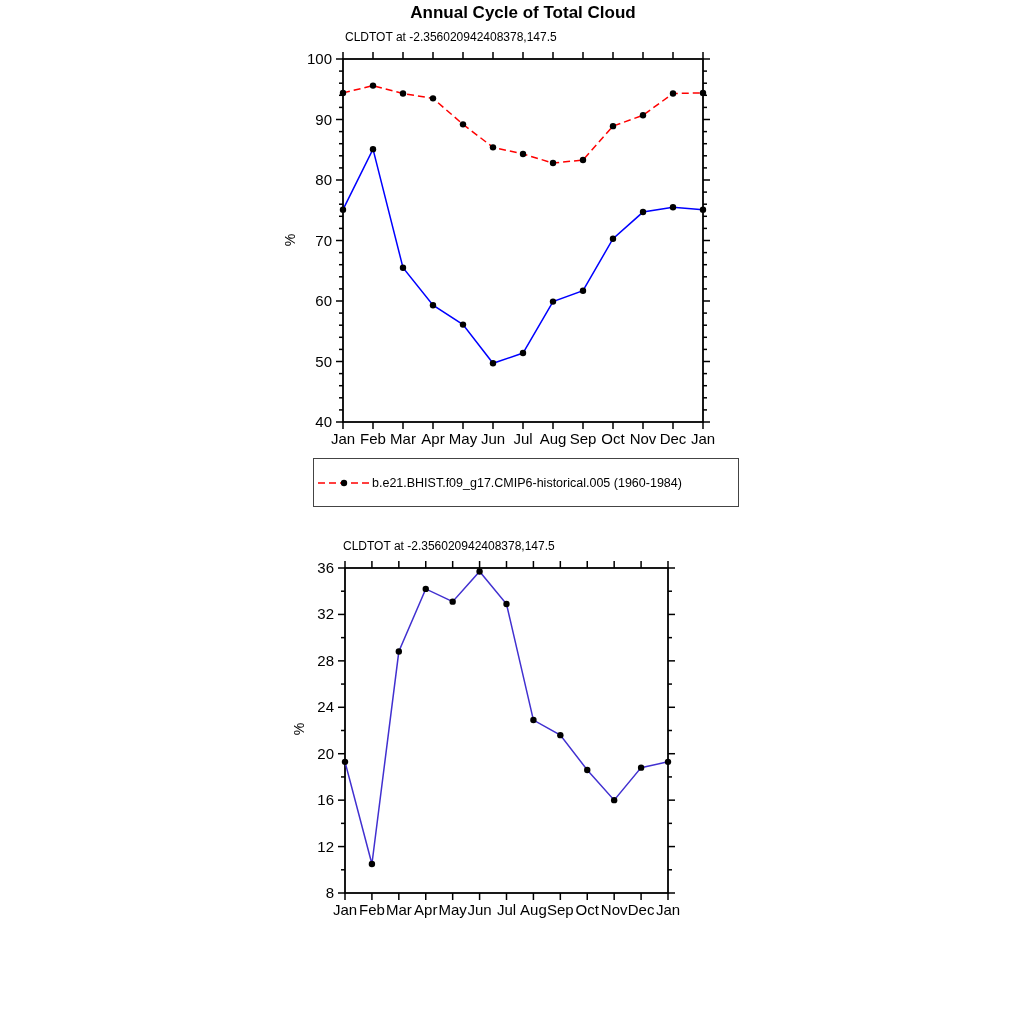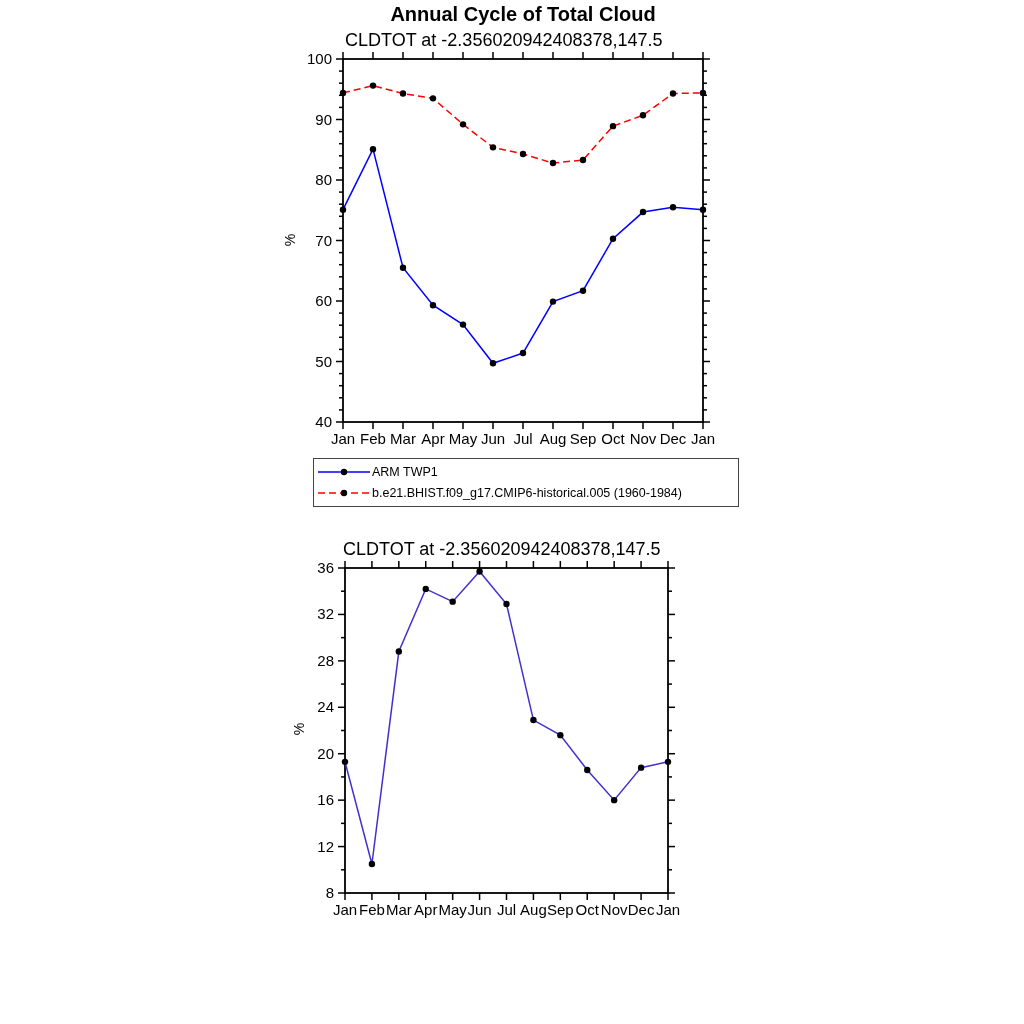--- a/index.html
+++ b/index.html
@@ -2,26 +2,26 @@
 <html><head>
 <meta charset="utf-8">
 <style>
   * { margin: 0; padding: 0; box-sizing: border-box; }
   html, body { width: 1024px; height: 1024px; background: #ffffff; }
   body { font-family: "Liberation Sans", "DejaVu Sans", sans-serif; color: #000; }
   .page { position: relative; width: 1024px; height: 1024px; background: #fff; overflow: hidden; }
   #chart-canvas { position: absolute; left: 0; top: 0; }
   .chart-title {
     position: absolute; text-align: center;
-    font-weight: bold; font-size: 20px; white-space: nowrap;
+    font-weight: bold; font-size: 17px; white-space: nowrap;
   }
   .top-title    { left: 343px; top: 3px;   width: 360px; }
   .bottom-title { left: 232px; top: 522px; width: 520px; }
   .chart-subtitle {
-    position: absolute; font-size: 18px; white-space: nowrap;
+    position: absolute; font-size: 12px; white-space: nowrap;
   }
   .top-subtitle    { left: 345px; top: 30px;  }
   .bottom-subtitle { left: 343px; top: 539px; }
   .y-axis-label {
     position: absolute; font-size: 14px; width: 18px; height: 18px;
     text-align: center; transform: rotate(-90deg);
   }
   .top-ylabel    { left: 282px; top: 231px; }
   .bottom-ylabel { left: 291px; top: 720px; }
   .legend {
@@ -284,27 +284,20 @@
         <circle cx="560.3333333333334" cy="735.1428571428571" r="3.2" fill="#000000"></circle>
         <circle cx="587.25" cy="769.9642857142857" r="3.2" fill="#000000"></circle>
         <circle cx="614.1666666666667" cy="800.1428571428571" r="3.2" fill="#000000"></circle>
         <circle cx="641.0833333333333" cy="767.6428571428571" r="3.2" fill="#000000"></circle>
         <circle cx="668" cy="761.8392857142858" r="3.2" fill="#000000"></circle>
       </g>
     </svg>
 
   <div class="legend">
     <div class="legend-row">
-      <svg class="legend-sample" id="legend-sample-0" viewBox="0 0 52 14">
-          <line x1="0" y1="7" x2="52" y2="7" stroke="#0000ff" stroke-width="1.5"></line>
-          <circle cx="26" cy="7" r="3.2" fill="#000000"></circle>
-        </svg>
-      <span class="legend-label">ARM TWP1</span>
-    </div>
-    <div class="legend-row">
       <svg class="legend-sample" id="legend-sample-1" viewBox="0 0 52 14">
           <line x1="0" y1="7" x2="52" y2="7" stroke="#ff0000" stroke-width="1.5" stroke-dasharray="7,4"></line>
           <circle cx="26" cy="7" r="3.2" fill="#000000"></circle>
         </svg>
       <span class="legend-label">b.e21.BHIST.f09_g17.CMIP6-historical.005 (1960-1984)</span>
     </div>
   </div>
 
 
   <div class="chart-subtitle bottom-subtitle">CLDTOT at -2.356020942408378,147.5</div>

